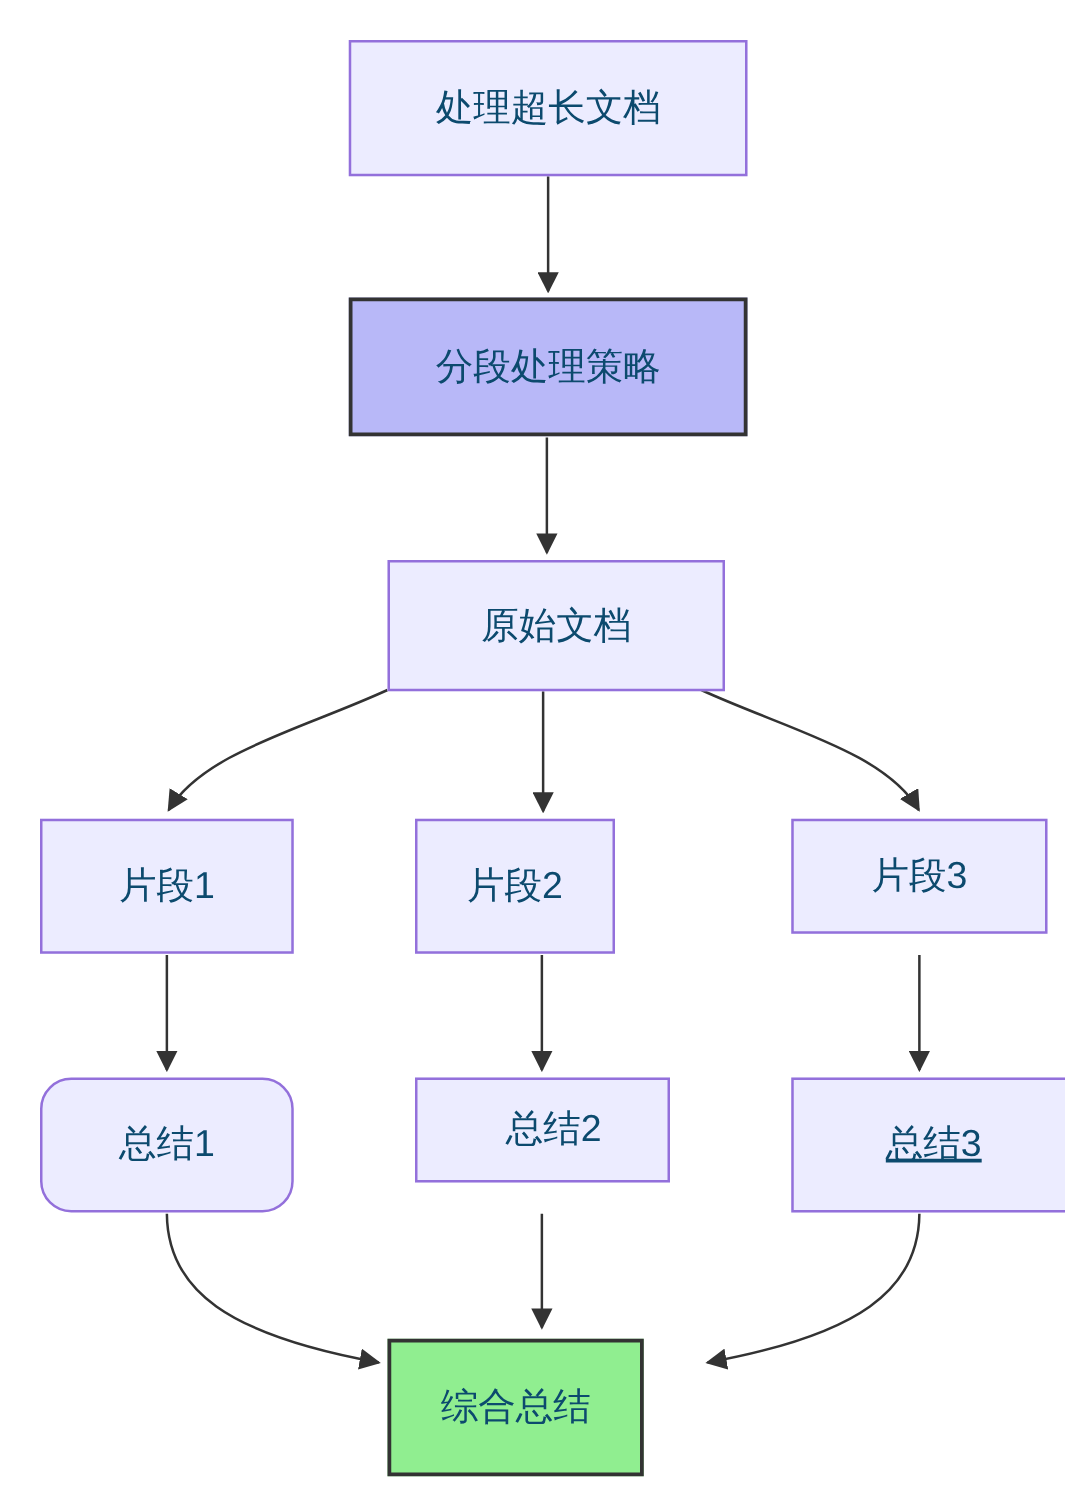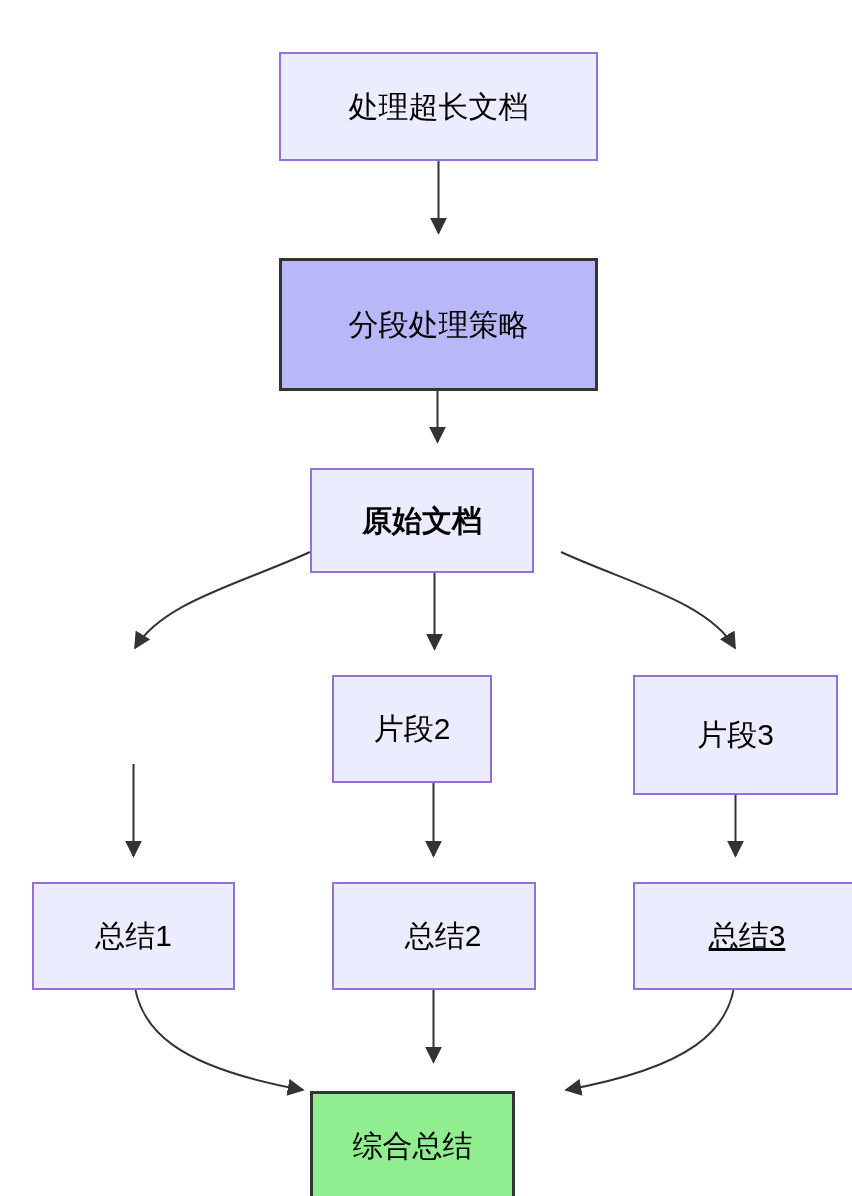--- a/index.html
+++ b/index.html
@@ -29,26 +29,25 @@
     stroke-width: 2px;
   }
   .node {
     position: absolute;
     box-sizing: border-box;
     display: flex;
     align-items: center;
     justify-content: center;
     font-size: 30px;
     line-height: 1.2;
-    color: #000000;
+    color: #0c4a6e;
     background: #ECECFF;
     border: 2px solid #9370DB;
     text-align: center;
     white-space: nowrap;
-    margin-top: 20px;
   }
   .node.emphasis {
     background: #b8b8f8;
     border: 3.5px solid #333333;
   }
   .node.result {
     background: #90EE90;
     border: 3.5px solid #333333;
   }
 </style>
@@ -71,30 +70,31 @@
     <path class="edge" d="M 133.5 764 L 133.5 856" marker-end="url(#arrow)"></path>
     <path class="edge" d="M 433.5 764 L 433.5 856" marker-end="url(#arrow)"></path>
     <path class="edge" d="M 735.5 764 L 735.5 856" marker-end="url(#arrow)"></path>
     <path class="edge" d="M 133.5 971 C 134 1032, 182 1068, 303 1090" marker-end="url(#arrow)"></path>
     <path class="edge" d="M 433.5 971 L 433.5 1062" marker-end="url(#arrow)"></path>
     <path class="edge" d="M 735.5 971 C 735 1032, 687 1068, 566 1090" marker-end="url(#arrow)"></path>
   </svg>
 
   <div class="node" style="left:279px; top:32px; width:319px; height:109px;">处理超长文档</div>
 
-  <div class="node emphasis" style="left:279px; top:238px; width:319px; height:133px;">分段处理策略</div>
+  <div class="node emphasis" style="left:279px; top:238px; width:319px; height:111px;">分段处理策略</div>
 
-  <div class="node" style="left:310px; top:448px; width:224px; height:105px;font-weight:bold;">原始文档</div>
+  <div class="node" style="left:310px; top:448px; width:270px; height:105px;">原始文档</div>
 
+  <div class="node" style="left:32px; top:655px; width:203px; height:108px;">片段1</div>
 
   <div class="node" style="left:332px; top:655px; width:160px; height:108px;">片段2</div>
 
-  <div class="node" style="left:633px; top:655px; width:205px; height:120px;">片段3</div>
+  <div class="node" style="left:633px; top:655px; width:205px; height:92px;">片段3</div>
 
-  <div class="node" style="left:32px; top:862px; width:203px; height:108px;">总结1</div>
+  <div class="node" style="left:32px; top:862px; width:203px; height:108px;border-radius:25px;">总结1</div>
 
-  <div class="node" style="left:332px; top:862px; width:204px; height:108px;padding-left:18px;">总结2</div>
+  <div class="node" style="left:332px; top:862px; width:204px; height:84px;padding-left:18px;">总结2</div>
 
   <div class="node" style="left:633px; top:862px; width:228px; height:108px;text-decoration:underline;">总结3</div>
 
   <div class="node result" style="left:310px; top:1071px; width:205px; height:110px;">综合总结</div>
 
 </div>
 
 </body></html>

